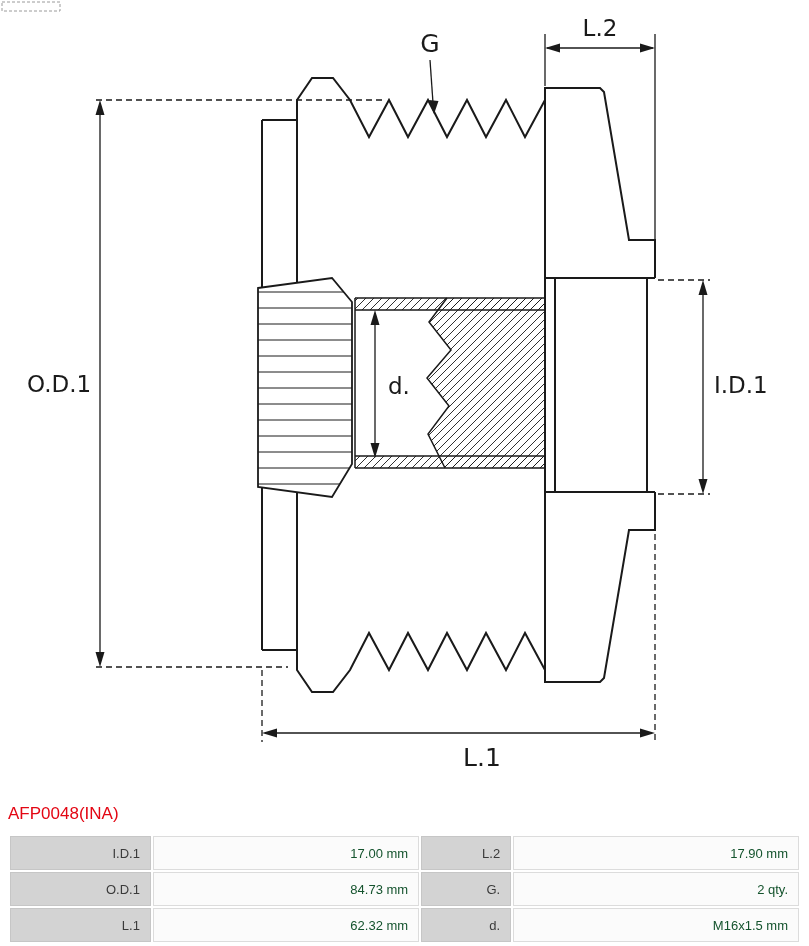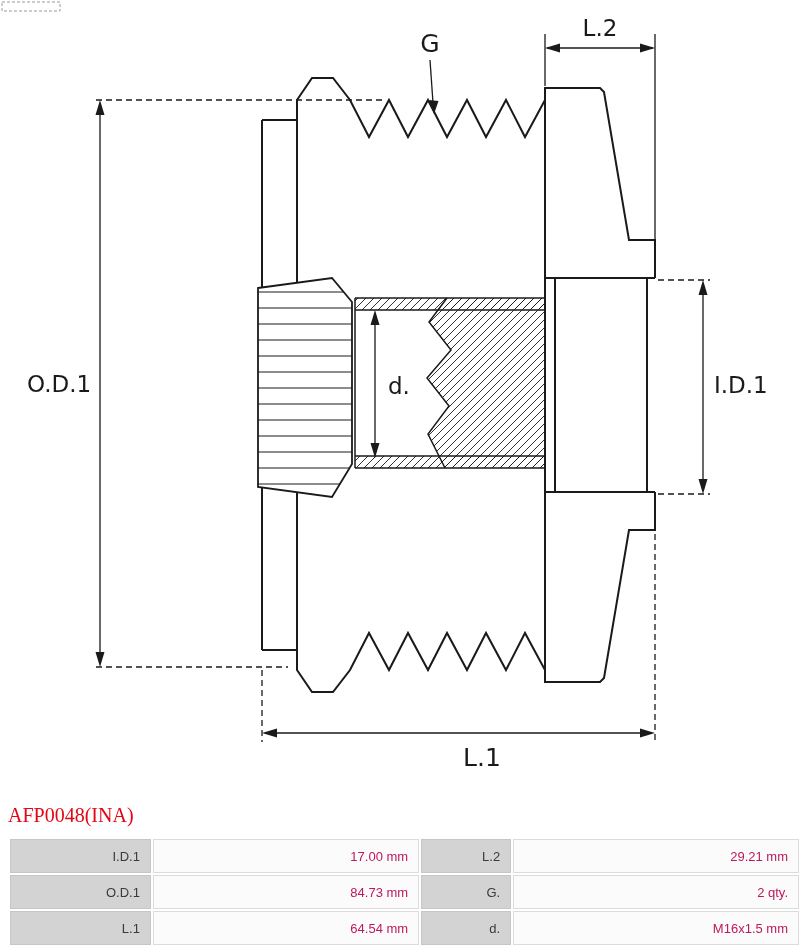--- a/index.html
+++ b/index.html
@@ -5,37 +5,37 @@
   html,body{margin:0;padding:0;}
   body{
     width:809px;height:946px;background:#ffffff;
     font-family:"Liberation Sans", sans-serif;
     color:#333;overflow:hidden;
   }
   .page{width:809px;height:946px;position:relative;background:#fff;}
   svg{display:block;}
   .product-code{
     margin:4px 0 10px 8px;
-    font-size:20px;font-weight:400;
+    font-size:17px;font-weight:400;
     color:#e30613;
-    font-family:Liberation Serif, serif;
+    font-family:Liberation Sans, sans-serif;
   }
   table.spec{
     width:793px;margin:0 8px;
     border-collapse:separate;border-spacing:2px;
     table-layout:fixed;background:#fff;
     font-size:13px;
   }
   table.spec td{
     height:28px;padding:2px 10px;
     text-align:right;vertical-align:middle;
     white-space:nowrap;
   }
   td.lbl{background:#d3d3d3;border:1px solid #c6c6c6;color:#3a3a3a;}
-  td.val{background:#fbfbfb;border:1px solid #dcdcdc;color:#be185d;}
+  td.val{background:#fbfbfb;border:1px solid #dcdcdc;color:#14532d;}
   .c1{width:18%;} .c2{width:34%;} .c3{width:11.5%;} .c4{width:36.5%;}
 </style>
 </head>
 <body>
 
 <div class="page">
 
   <svg width="809" height="800" viewBox="0 0 809 800">
     <defs>
       <pattern id="hatch" width="8" height="8" patternUnits="userSpaceOnUse">
@@ -154,30 +154,30 @@
       <col class="c1">
         <col class="c2">
         <col class="c3">
         <col class="c4">
     </colgroup>
     <tbody>
       <tr>
         <td class="lbl">I.D.1</td>
         <td class="val">17.00 mm</td>
         <td class="lbl">L.2</td>
-        <td class="val">29.21 mm</td>
+        <td class="val">17.90 mm</td>
       </tr>
       <tr>
         <td class="lbl">O.D.1</td>
         <td class="val">84.73 mm</td>
         <td class="lbl">G.</td>
         <td class="val">2 qty.</td>
       </tr>
       <tr>
         <td class="lbl">L.1</td>
-        <td class="val">64.54 mm</td>
+        <td class="val">62.32 mm</td>
         <td class="lbl">d.</td>
         <td class="val">M16x1.5 mm</td>
       </tr>
     </tbody>
   </table>
 
 </div>
 
 </body></html>

